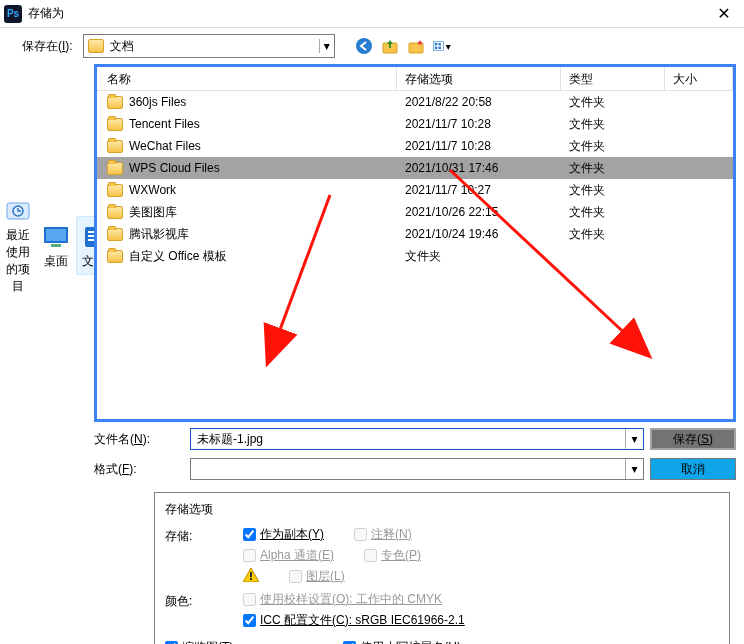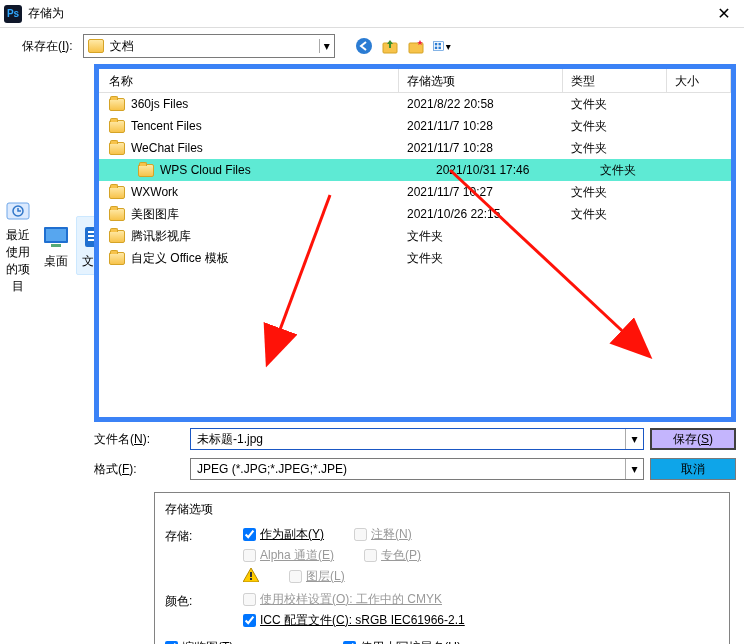--- a/index.html
+++ b/index.html
@@ -22,45 +22,45 @@
 .icon-view { display:flex; align-items:center; }
 .icon-view .dd { font-size:10px; margin-left:2px; }
 
 .main { display: flex; height: 358px; }
 .sidebar { width: 94px; display: flex; align-items: center; padding-top: 4px; gap: 2px; }
 .sb-item { width: 80px; padding: 6px 0 4px; display: flex; flex-direction: column; align-items: center; gap: 2px; border: 1px solid transparent; }
 .sb-item.selected { background: #e5f3ff; border: 1px solid #cce8ff; border-radius:2px; }
 .sb-icon { width: 34px; height: 28px; display:flex; align-items:center; justify-content:center; }
 .sb-label { text-align: center; }
 
-.filepane { flex: 1; border: 5px solid #3b82f6; margin-right: 8px; background: #fff; }
+.filepane { flex: 1; border: 3px solid #3b82f6; margin-right: 8px; background: #fff; }
 .fp-header { display: flex; height: 24px; border-bottom: 1px solid #e0e0e0; }
 .fp-col { padding: 4px 8px; border-right: 1px solid #e0e0e0; }
 .fp-col.name { flex: 0 0 300px; padding-left:10px; }
 .fp-col.date { flex: 0 0 164px; }
 .fp-col.type { flex: 0 0 104px; }
 .fp-col.size { flex: 1; }
 .fp-rows { }
 .fp-row { display: flex; height: 22px; align-items: center; }
-.fp-row.selected { background: #5eead4; padding-left: 29px; }
+.fp-row.selected { background: #a3a3a3; }
 .fp-row .cell { padding: 0 8px; }
 .fp-row .cell.name { flex: 0 0 300px; display:flex; align-items:center; gap:6px; padding-left:10px; }
 .fp-row .cell.date { flex: 0 0 164px; }
 .fp-row .cell.type { flex: 0 0 104px; }
 .fp-row .folder-icon { width: 16px; height: 13px; background: linear-gradient(#ffe9a6,#f7c34b); border: 1px solid #d5a326; border-radius: 2px; position:relative; }
 .fp-row .folder-icon::before { content:""; position:absolute; top:-3px; left:0; width:6px; height:3px; background:#f7c34b; border:1px solid #d5a326; border-bottom:none; border-radius:2px 2px 0 0; }
 
 .form-rows { padding: 2px 8px 4px 94px; }
 .form-row { display: flex; align-items: center; height: 30px; gap: 6px; }
 .form-row .flabel { width: 90px; }
 .form-row .combo { flex: 1; height: 22px; border: 1px solid #7a7a7a; display:flex; align-items:center; padding:0 6px; background:#fff; position:relative; }
 .form-row .combo.filename { border: 1px solid #1a57c4; }
 .form-row .combo .dd { position:absolute; right:0; top:0; bottom:0; width:18px; border-left:1px solid #aaa; display:flex; align-items:center; justify-content:center; }
 .form-row .btn { width: 86px; height: 22px; border: 1px solid #7a7a7a; background: #0ea5e9; display:flex; align-items:center; justify-content:center; }
-.form-row .btn.primary { border: 2px solid #404040; background:#c4b5fd; }
+.form-row .btn.primary { border: 2px solid #a3a3a3; background:#737373; }
 
 .options { margin: 4px 14px 8px 154px; border: 1px solid #828282; padding: 8px 10px 10px; display:flex; flex-direction:column; gap:6px; }
 .opt-title { margin-bottom: 2px; }
 .opt-group { display:flex; gap:24px; }
 .og-label { width: 54px; padding-top:2px; }
 .og-body { flex:1; display:flex; flex-direction:column; gap:4px; }
 .ck-row { display:flex; gap:30px; }
 .ck { display:flex; align-items:center; gap:4px;text-decoration:underline; }
 .ck input { width:13px; height:13px; }
 .ck.disabled { color:#9a9a9a; }
@@ -222,20 +222,21 @@
             <span>美图图库</span>
           </div>
           <div class="cell date">2021/10/26 22:15</div>
           <div class="cell type">文件夹</div>
         </div>
         <div class="fp-row">
           <div class="cell name">
             <span class="folder-icon"></span>
             <span>腾讯影视库</span>
           </div>
+          <div class="cell date">2021/10/24 19:46</div>
           <div class="cell type">文件夹</div>
         </div>
         <div class="fp-row">
           <div class="cell name">
             <span class="folder-icon"></span>
             <span>自定义 Office 模板</span>
           </div>
           <div class="cell type">文件夹</div>
         </div>
       </div>
@@ -249,21 +250,20 @@
       <span>未标题-1.jpg</span>
       <span class="dd">▾</span>
     </div>
     <div class="btn primary">
         <span>保存(<span class="u">S</span>)</span>
       </div>
   </div>
   <div class="form-row">
     <div class="flabel"><span>格式(<span class="u">F</span>):</span></div>
     <div class="combo">
-      <span>JPEG (*.JPG;*.JPEG;*.JPE)</span>
       <span class="dd">▾</span>
     </div>
     <div class="btn">
         <span>取消</span>
       </div>
   </div>
 </div>
 
 <div class="options">
   <div class="opt-title">存储选项</div>

